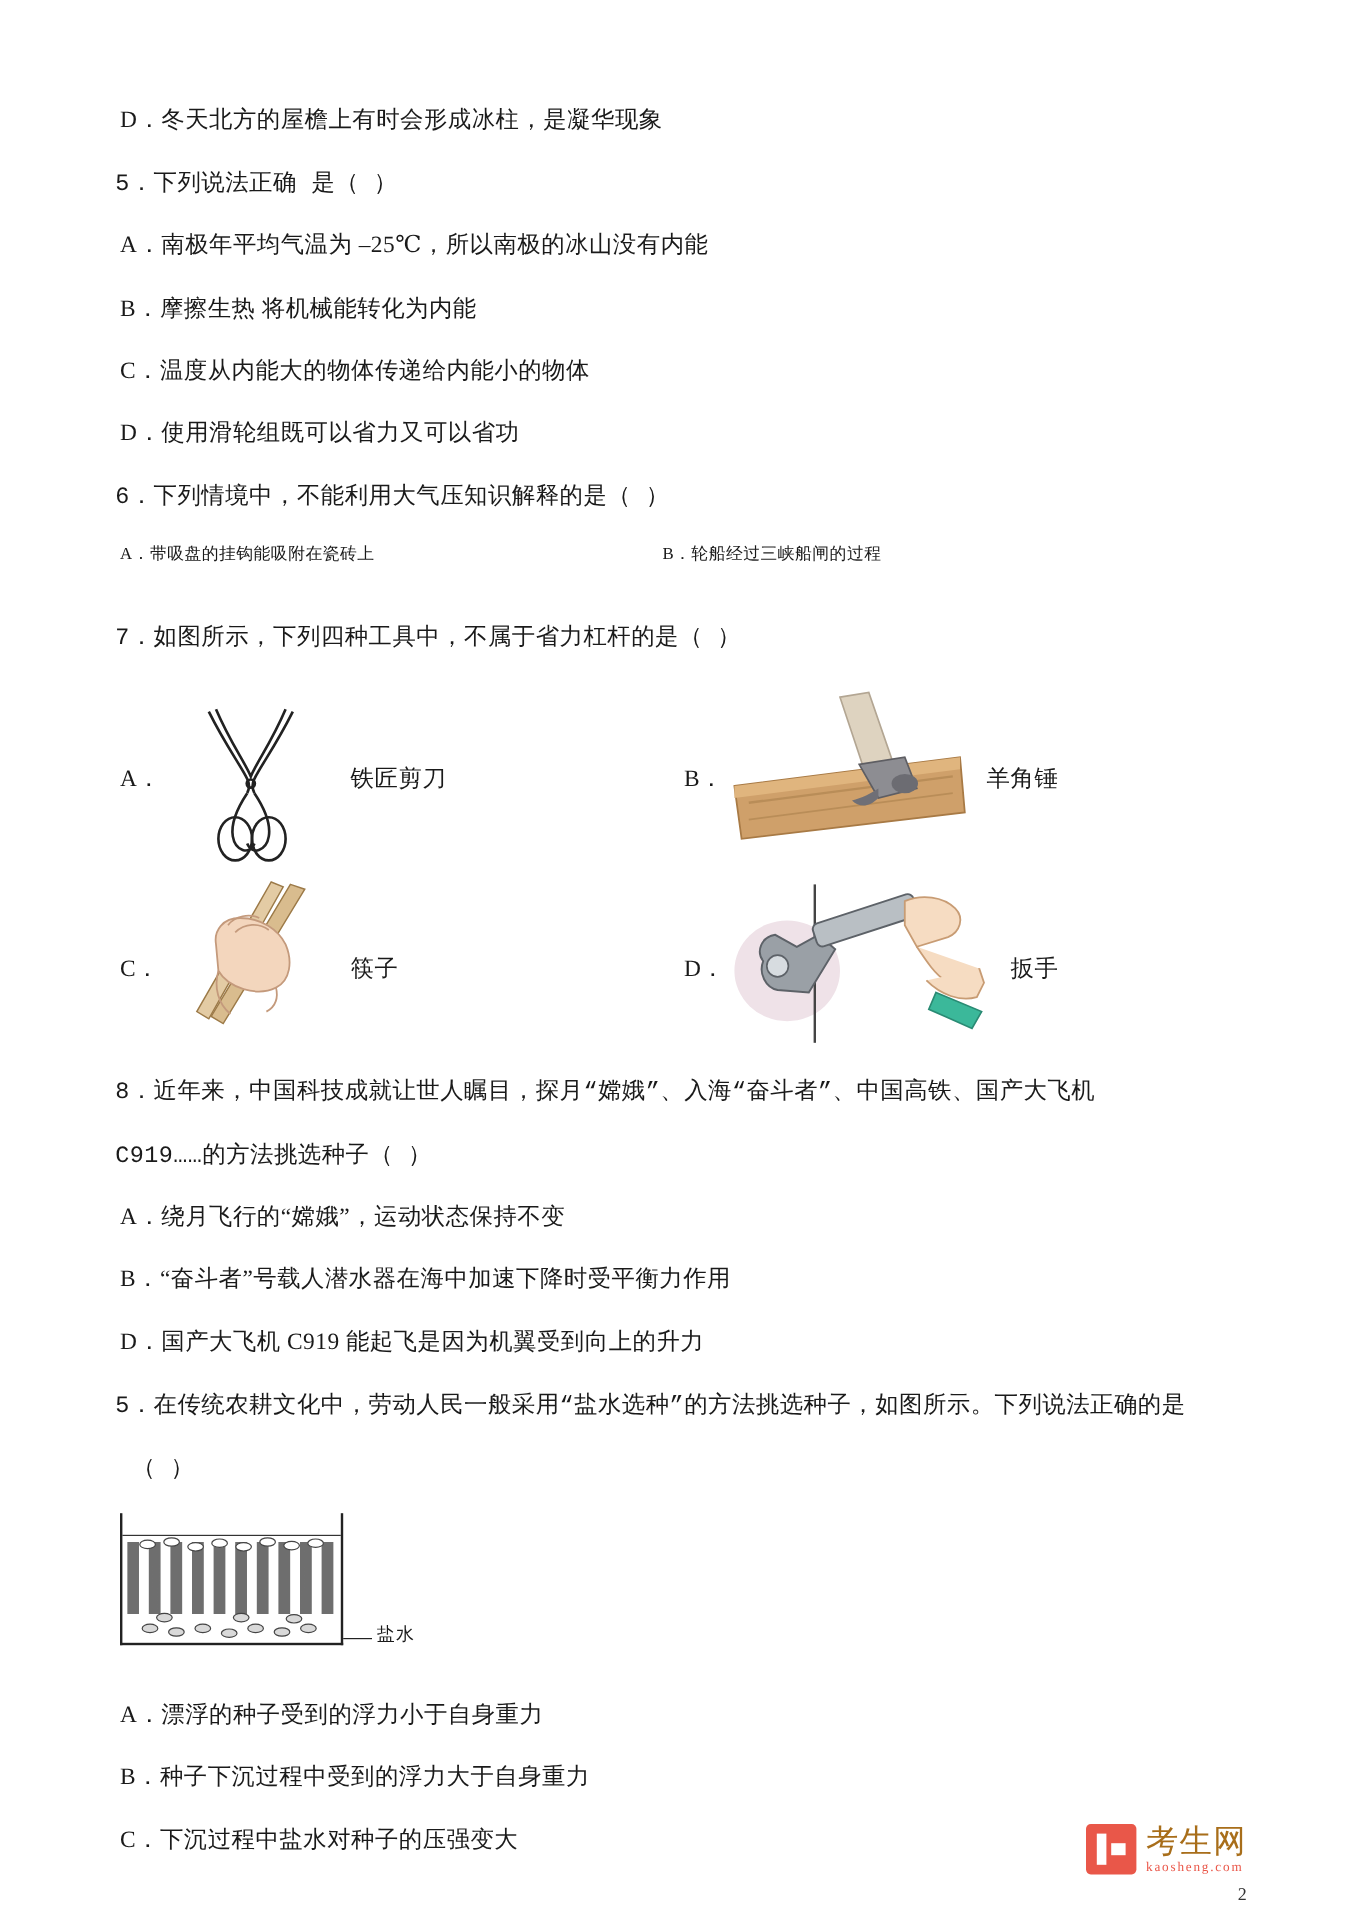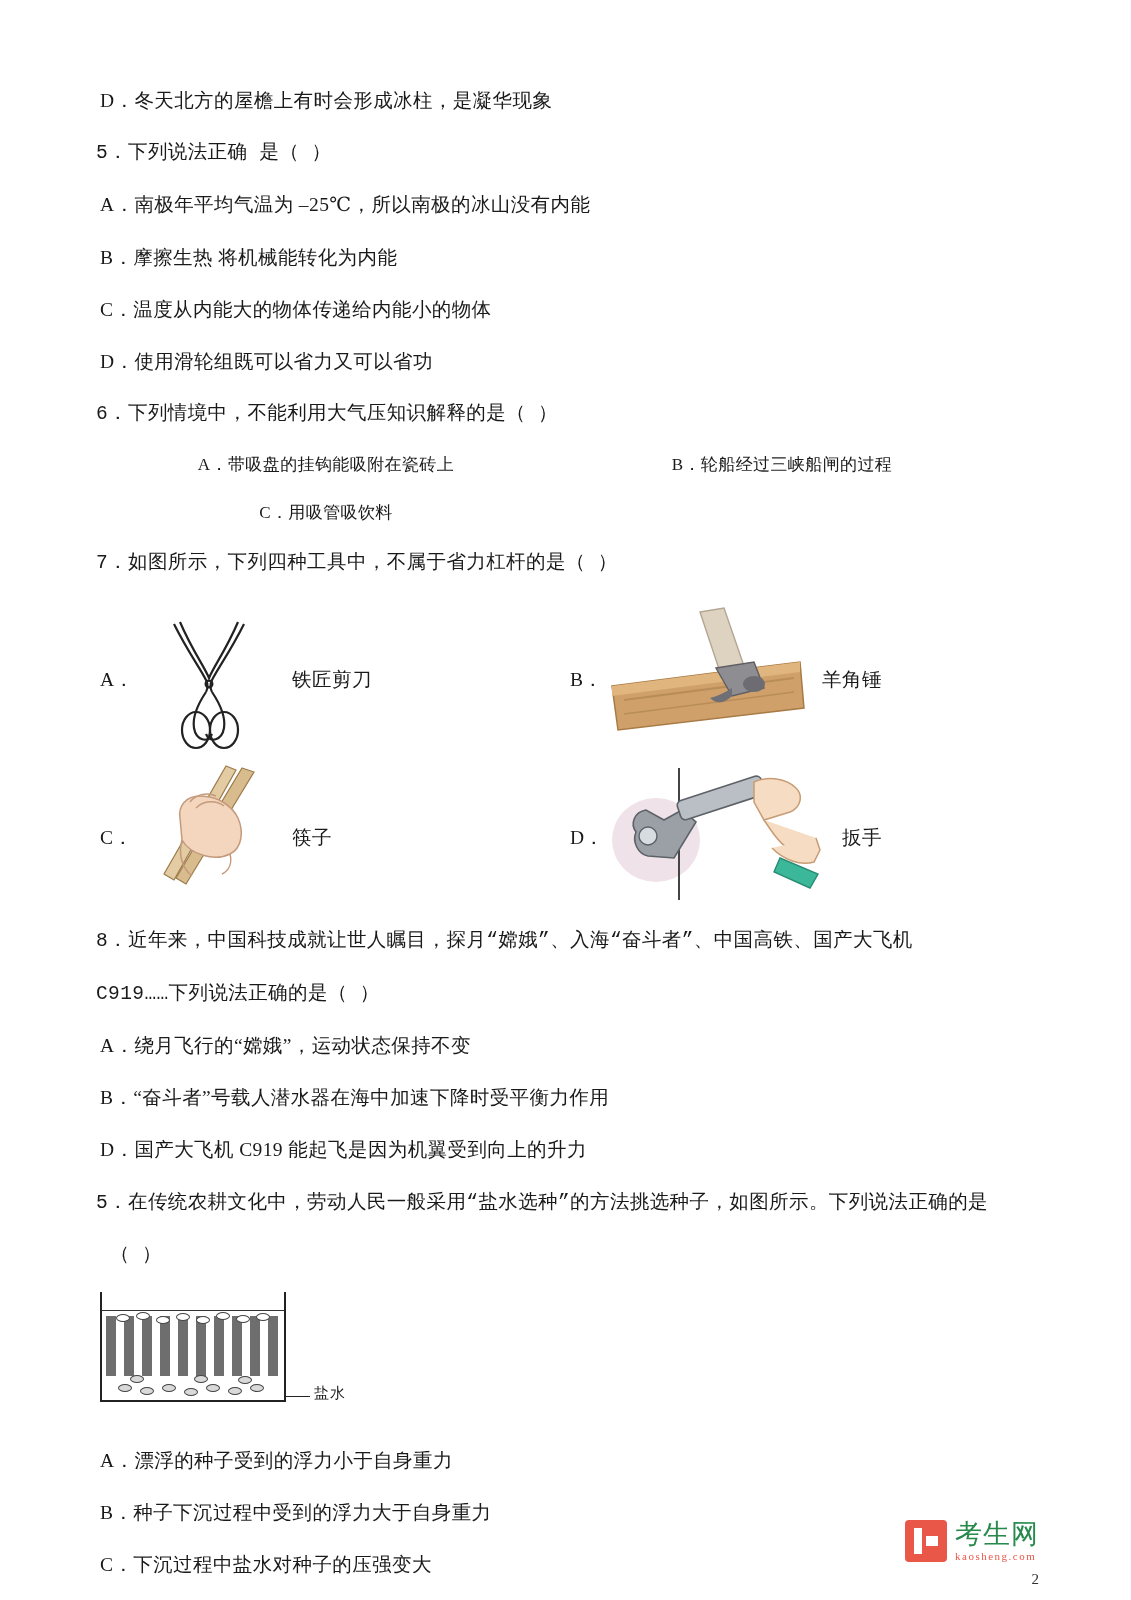--- a/index.html
+++ b/index.html
@@ -39,24 +39,23 @@
     line-height: 1.55;
     margin: 0 0 22px 0;
     letter-spacing: 0.4px;
     font-family: Liberation Mono, monospace;
   }
   .two-col {
     display: flex;
     margin: 0 0 22px 0;
   }
   .two-col > div {
-    font-size: 17px;
+    font-size: 14px;
     line-height: 1.55;
     letter-spacing: 0.4px;
-    text-align: center;
   }
   .two-col .c1 { width: 452px; padding-left: 4px; }
   .two-col .c2 { width: 460px; }
 
   
   .tool-grid {
     width: 940px;
     margin: 4px 0 10px 0;
   }
   .tool-row {
@@ -189,21 +188,21 @@
     background: #fff;
   }
   .watermark .wm-text {
     display: flex;
     flex-direction: column;
     line-height: 1;
   }
   .watermark .wm-main {
     font-family: "Liberation Sans", sans-serif;
     font-size: 27px;
-    color: #15803d;
+    color: #a16207;
     letter-spacing: 1px;
   }
   .watermark .wm-sub {
     font-family: Liberation Serif, serif;
     font-size: 11px;
     color: #e8493a;
     letter-spacing: 1.5px;
     margin-top: 3px;
   }
 </style>
@@ -220,21 +219,20 @@
     <p class="line indent">B．摩擦生热    将机械能转化为内能</p>
     <p class="line indent">C．温度从内能大的物体传递给内能小的物体</p>
     <p class="line indent">D．使用滑轮组既可以省力又可以省功</p>
 
     <p class="q-line">6．下列情境中，不能利用大气压知识解释的是（        ）</p>
     <div class="two-col">
       <div class="c1">A．带吸盘的挂钩能吸附在瓷砖上</div>
       <div class="c2">B．轮船经过三峡船闸的过程</div>
     </div>
     <div class="two-col">
-      <div class="c1">C．用吸管吸饮料</div>
     </div>
 
     <p class="q-line">7．如图所示，下列四种工具中，不属于省力杠杆的是（        ）</p>
 
     <div class="tool-grid">
       <div class="tool-row">
 
         <div class="tool-cell a">
           <span class="lbl">A．</span>
           <span class="art">
@@ -312,21 +310,21 @@
               </g>
             </svg>
           </span>
           <span class="cap">扳手</span>
         </div>
 
       </div>
     </div>
 
     <p class="q-line">8．近年来，中国科技成就让世人瞩目，探月“嫦娥”、入海“奋斗者”、中国高铁、国产大飞机</p>
-    <p class="q-line">C919……下列说法正确的是（        ）</p>
+    <p class="q-line">C919……的方法挑选种子（        ）</p>
     <p class="line indent">A．绕月飞行的“嫦娥”，运动状态保持不变</p>
     <p class="line indent">B．“奋斗者”号载人潜水器在海中加速下降时受平衡力作用</p>
     <p class="line indent">D．国产大飞机 C919 能起飞是因为机翼受到向上的升力</p>
 
     <p class="q-line">5．在传统农耕文化中，劳动人民一般采用“盐水选种”的方法挑选种子，如图所示。下列说法正确的是</p>
     <p class="q-line" style="padding-left:14px">（        ）</p>
 
     <div class="beaker-wrap">
       <div class="beaker">
         <div class="waterline"></div>

